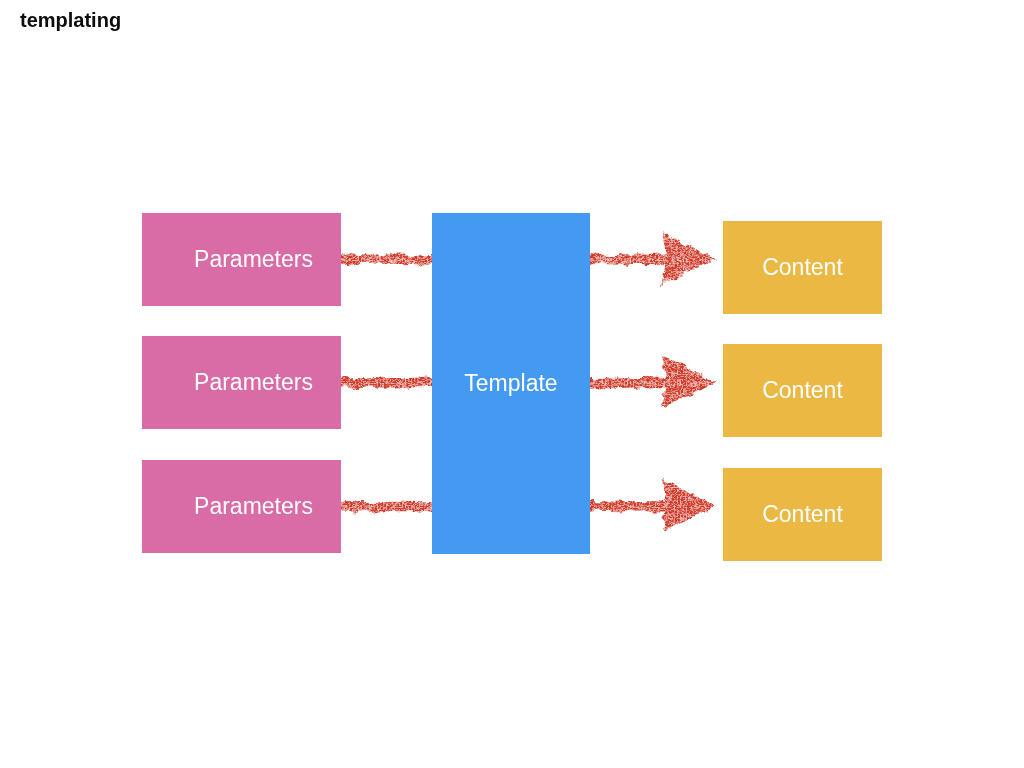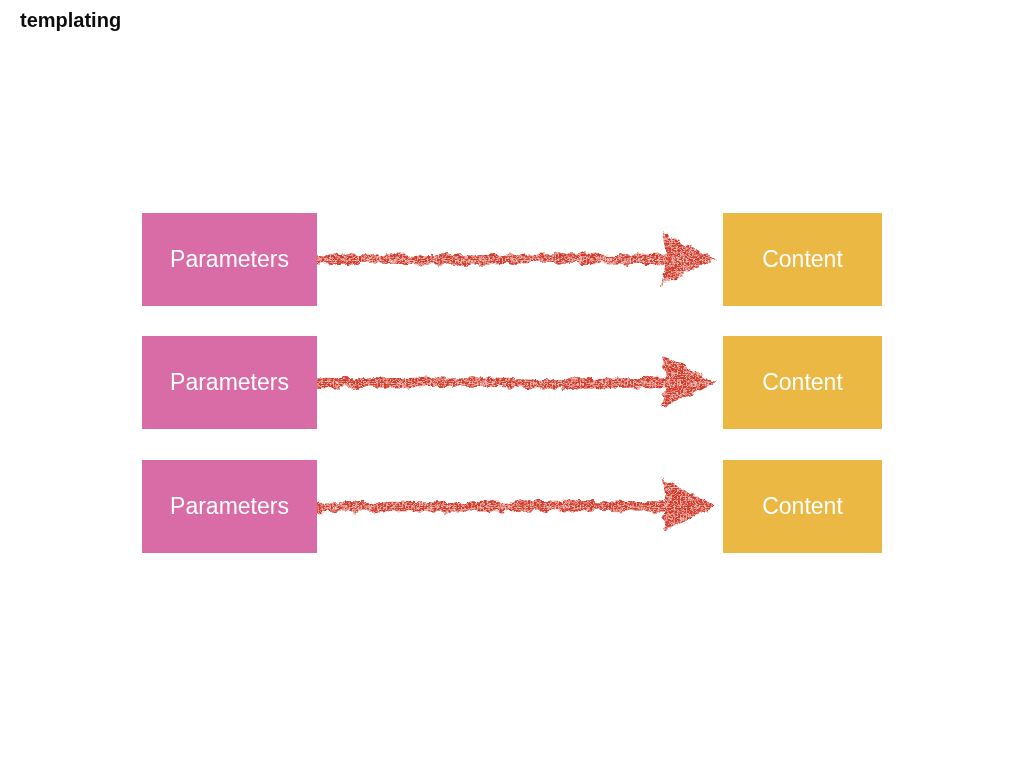--- a/index.html
+++ b/index.html
@@ -31,23 +31,23 @@
     display: flex;
     align-items: center;
     justify-content: center;
   }
   .box-label {
     color: var(--label_text, #ffffff);
     font-size: 23px;
     font-weight: 400;
     white-space: nowrap;
   }
-  .param   { left: 142px; width: 175px; height: 93px; background: var(--parameters, #d96ba6); }
+  .param   { left: 142px; width: 175px; height: 93px; background: var(--parameters, #d96ba6); padding-left: 24px; }
   .template{ left: 432px; top: 213px; width: 158px; height: 341px; background: var(--template, #4499f0); }
-  .content { left: 723px; width: 159px; height: 93px; background: var(--content, #ebb844); }
+  .content { left: 723px; width: 159px; height: 93px; background: var(--content, #ebb844); margin-top: 8px; }
   .row-a { top: 213px; }
   .row-b { top: 336px; }
   .row-c { top: 460px; }
   .arrow {
     position: absolute;
     left: 306px;
     z-index: 1;
     overflow: visible;
   }
   .arrow-a { top: 221px; }
@@ -120,20 +120,23 @@
   <div class="box param row-a">
     <span class="box-label">Parameters</span>
   </div>
   <div class="box param row-b">
     <span class="box-label">Parameters</span>
   </div>
   <div class="box param row-c">
     <span class="box-label">Parameters</span>
   </div>
 
+  <div class="box template">
+    <span class="box-label">Template</span>
+  </div>
 
   <div class="box content row-a">
     <span class="box-label">Content</span>
   </div>
   <div class="box content row-b">
     <span class="box-label">Content</span>
   </div>
   <div class="box content row-c">
     <span class="box-label">Content</span>
   </div>

